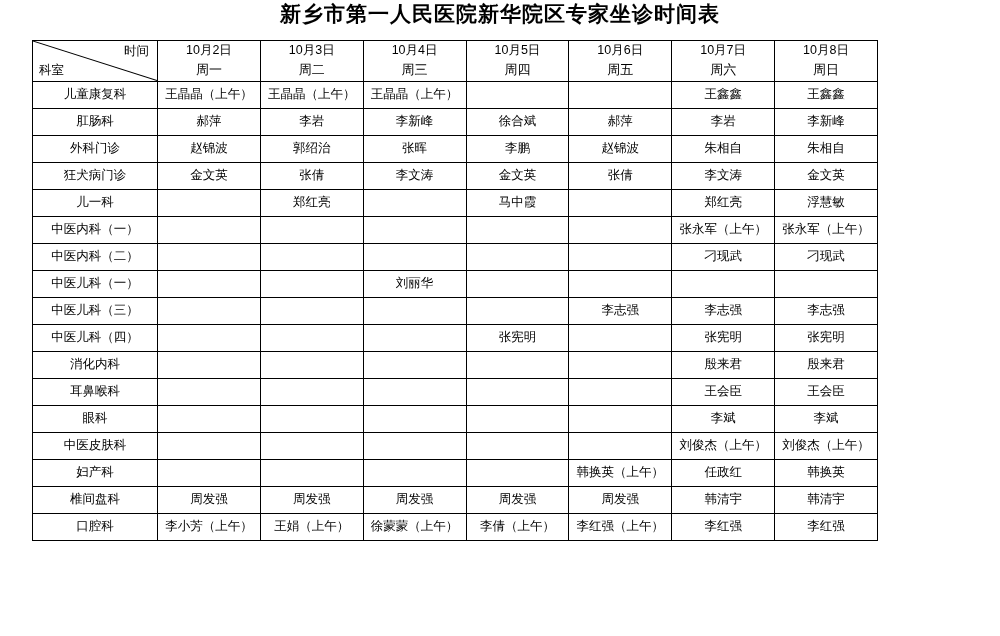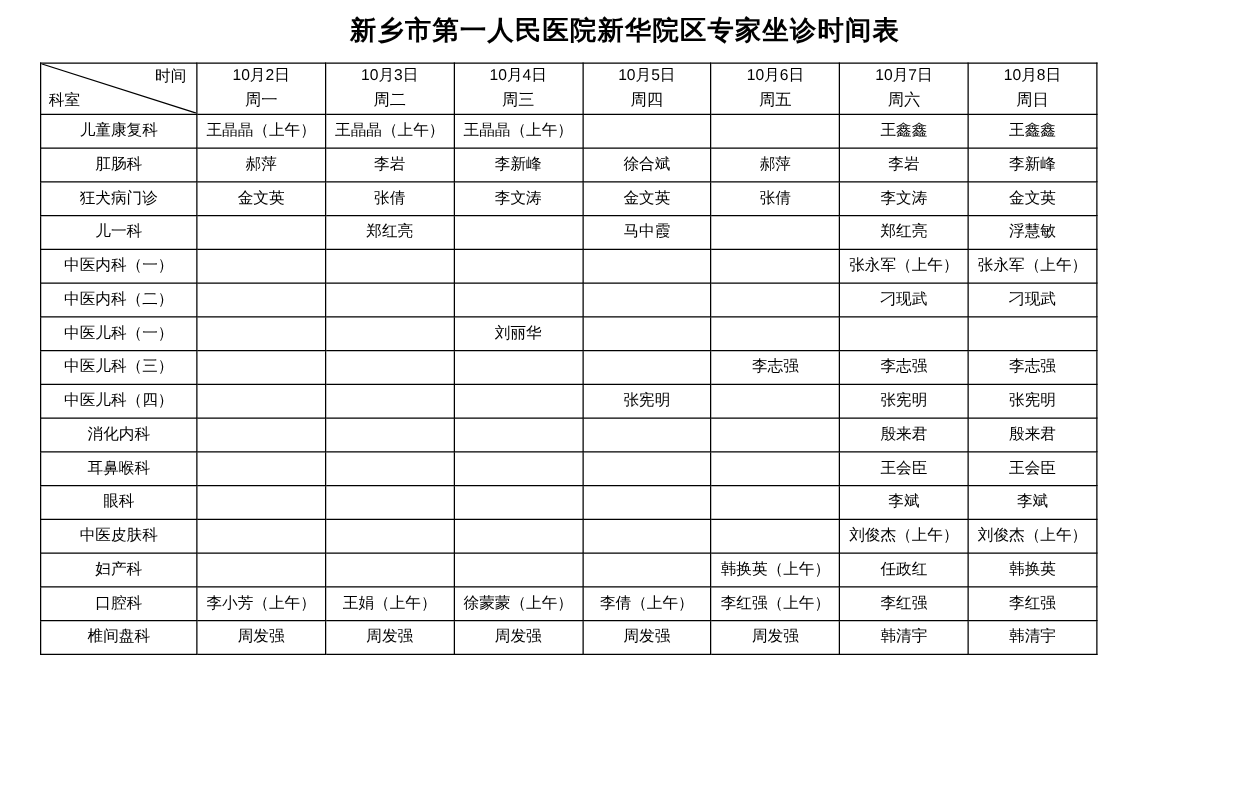--- a/index.html
+++ b/index.html
@@ -18,21 +18,20 @@
     position: relative;
     width: 1000px;
     height: 636px;
     box-sizing: border-box;
   }
   .title {
     text-align: center;
     font-size: 21px;
     font-weight: bold;
     letter-spacing: 1px;
-    padding-top: 10px;
     padding-bottom: 12px;
     font-family: "Liberation Sans", sans-serif;
   }
   .table-wrap {
     padding: 0 32px 0 32px;
   }
   table.schedule {
     border-collapse: collapse;
     width: 846px;
     table-layout: fixed;
@@ -152,20 +151,30 @@
           <td>郝萍</td>
           <td>李岩</td>
           <td>李新峰</td>
           <td>徐合斌</td>
           <td>郝萍</td>
           <td>李岩</td>
           <td>李新峰</td>
         </tr>
 
 
+        <tr>
+          <td class="dept">外科门诊</td>
+          <td>赵锦波</td>
+          <td>郭绍治</td>
+          <td>张晖</td>
+          <td>李鹏</td>
+          <td>赵锦波</td>
+          <td>朱相自</td>
+          <td>朱相自</td>
+        </tr>
 
         <tr>
           <td class="dept">狂犬病门诊</td>
           <td>金文英</td>
           <td>张倩</td>
           <td>李文涛</td>
           <td>金文英</td>
           <td>张倩</td>
           <td>李文涛</td>
           <td>金文英</td>
@@ -288,37 +297,37 @@
           <td></td>
           <td></td>
           <td></td>
           <td></td>
           <td>韩换英（上午）</td>
           <td>任政红</td>
           <td>韩换英</td>
         </tr>
 
         <tr>
+          <td class="dept">椎间盘科</td>
+          <td>周发强</td>
+          <td>周发强</td>
+          <td>周发强</td>
+          <td>周发强</td>
+          <td>周发强</td>
+          <td>韩清宇</td>
+          <td>韩清宇</td>
+        </tr>
+
+        <tr>
           <td class="dept">口腔科</td>
           <td>李小芳（上午）</td>
           <td>王娟（上午）</td>
           <td>徐蒙蒙（上午）</td>
           <td>李倩（上午）</td>
           <td>李红强（上午）</td>
           <td>李红强</td>
           <td>李红强</td>
         </tr>
-
-        <tr>
-          <td class="dept">椎间盘科</td>
-          <td>周发强</td>
-          <td>周发强</td>
-          <td>周发强</td>
-          <td>周发强</td>
-          <td>周发强</td>
-          <td>韩清宇</td>
-          <td>韩清宇</td>
-        </tr>
       </tbody>
     </table>
   </div>
 
 </div>
 
 </body></html>

